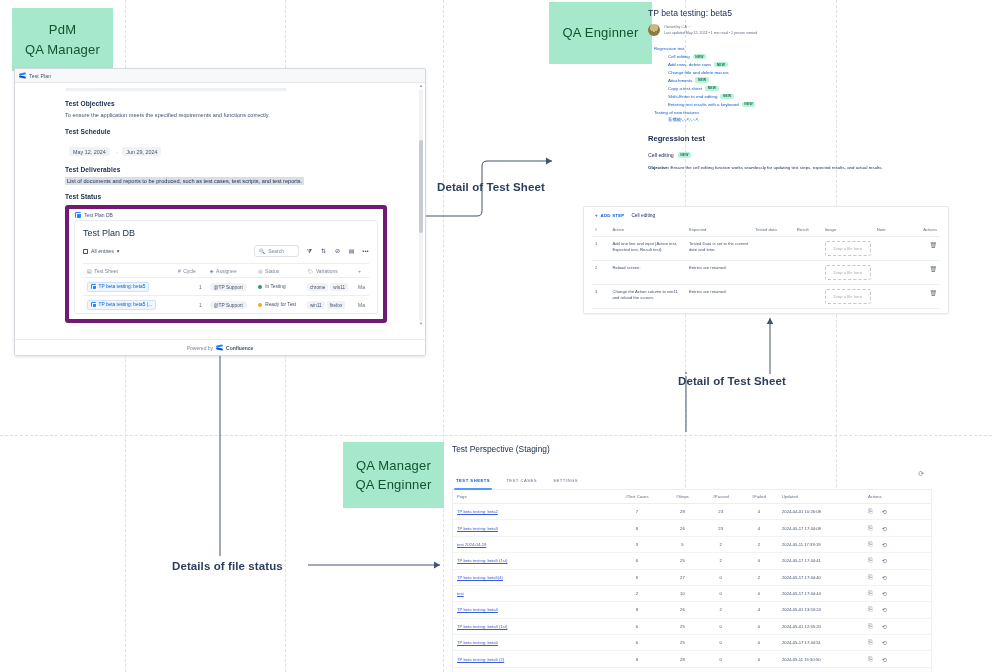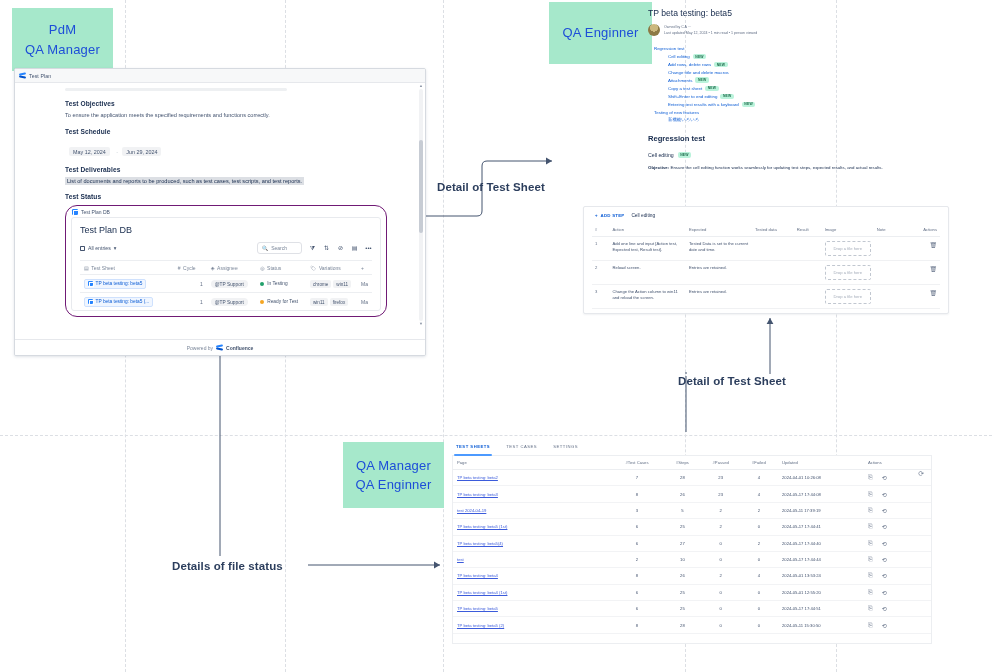--- a/index.html
+++ b/index.html
@@ -10,21 +10,21 @@
     overflow: hidden;
   }
   #canvas { position: relative; width: 992px; height: 672px; background:#fff; }
 
   
   .vguide { position:absolute; top:0; bottom:0; width:0; border-left:1px dashed #dcdfe4; }
   .hguide { position:absolute; left:0; right:0; height:0; border-top:1px dashed #dcdfe4; }
 
   
   .role-box {
-    position:absolute; background:#a6e8cb; color:#1d4ed8;
+    position:absolute; background:#a6e8cb; color:#14532d;
     display:flex; flex-direction:column; align-items:center; justify-content:center;
     font-size:13px; line-height:1.5; letter-spacing:.2px;
   }
   .role-box span { display:block; white-space:nowrap; }
 
   
   .anno {
     position:absolute; color:#2c3e5d; font-size:11.5px; font-weight:700;
     letter-spacing:.1px; white-space:nowrap;
   }
@@ -61,21 +61,21 @@
   .doc h3 { font-size:6.6px; color:#172b4d; font-weight:700; margin:0 0 5px; letter-spacing:.1px;}
   .doc p { font-size:5.6px; color:#42526e; margin:0 0 8px; line-height:1.35; }
   .date-pill {
     display:inline-block; font-size:5.4px; color:#44546f; background:#f1f2f4;
     padding:1.5px 4px; border-radius:2px; margin:0 2px 0 0;
   }
   .date-row { margin:0 0 8px 4px; }
   .hl { background:#dcdfe4; color:#172b4d; padding:1px 2px; }
 
   
-  .db-card { margin:3px 4px 0 0; border:1px solid #701a75; border-radius:12px; background:#fff; overflow:hidden; }
+  .db-card { margin:3px 4px 0 0; border:4px solid #701a75; border-radius:3px; background:#fff; overflow:hidden; }
   .db-tab { display:flex; align-items:center; gap:3px; padding:3px 6px 2px; }
   .db-tab .dbicon { width:6px; height:6px; background:#2684ff; border-radius:1.2px; position:relative; flex:0 0 auto;}
   .db-tab .dbicon::after{content:"";position:absolute;left:1.3px;top:1.3px;width:3.4px;height:3.4px;border:.6px solid #fff;border-radius:.5px;}
   .db-tab span { font-size:5px; color:#44546f; }
   .db-inner { border:1px solid #e8eaee; border-radius:3px; margin:0 5px 5px; padding:7px 8px 0; }
   .db-h { font-size:9px; color:#172b4d; font-weight:400; margin:0 0 7px; }
   .db-toolbar { display:flex; align-items:center; justify-content:space-between; margin:0 0 6px; }
   .db-entries { display:flex; align-items:center; gap:3px; font-size:5.2px; color:#44546f; }
   .db-entries .gridicon { width:5px;height:5px;border:.7px solid #44546f;border-radius:.8px; }
   .db-tools { display:flex; align-items:center; gap:7px; }
@@ -470,20 +470,21 @@
               <div class="dropzone">Drop a file here</div>
             </td>
           <td></td>
           <td style="text-align:right"><span class="trash">🗑</span></td>
         </tr>
       </tbody>
     </table>
   </div>
 
   <div class="persp">
+    <div class="persp-title">Test Perspective (Staging)</div>
     <div class="refresh-ic">⟳</div>
 
     <div class="tabs">
       <div class="tab active">TEST SHEETS</div>
       <div class="tab">TEST CASES</div>
       <div class="tab">SETTINGS</div>
     </div>
 
     <div class="persp-box">
       <table class="pt">

